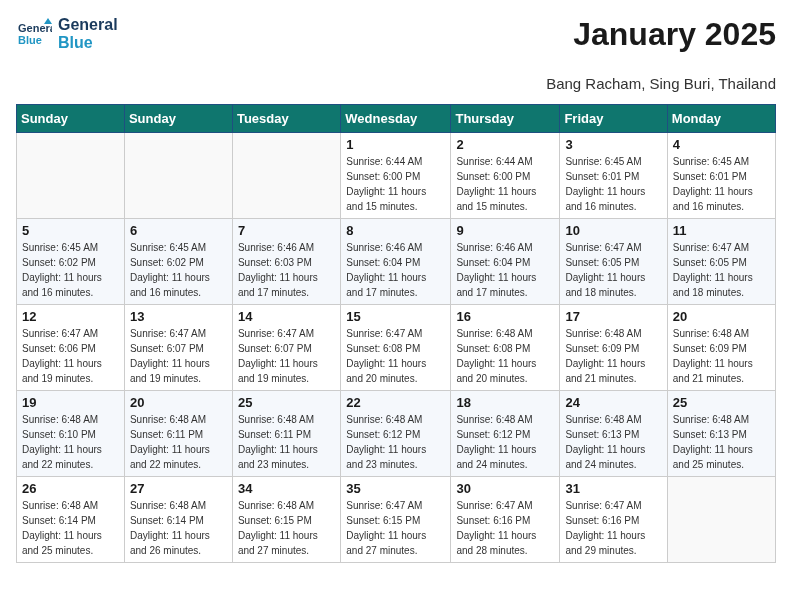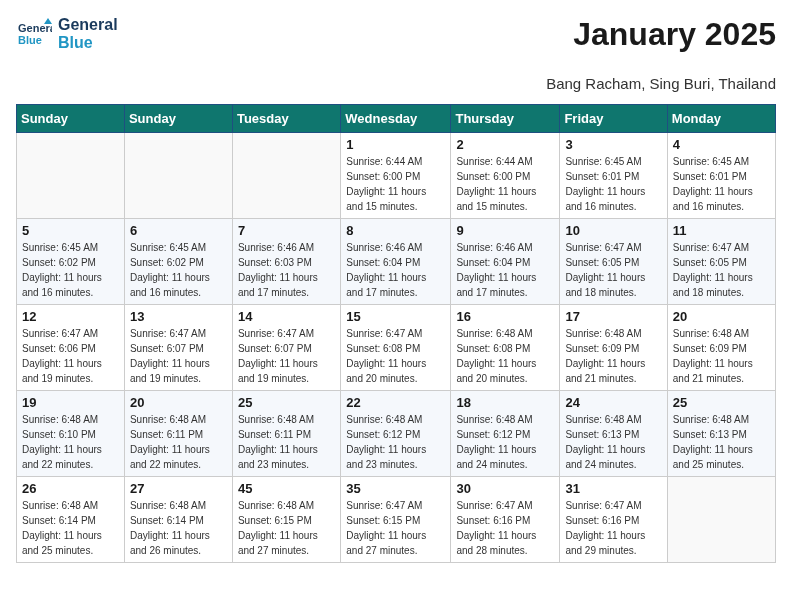--- a/index.html
+++ b/index.html
@@ -231,21 +231,21 @@
       <tr>
         <td>
           <div class="day-num">26</div>
           <div class="day-info">Sunrise: 6:48 AM<br>Sunset: 6:14 PM<br>Daylight: 11 hours and 25 minutes.</div>
         </td>
         <td>
           <div class="day-num">27</div>
           <div class="day-info">Sunrise: 6:48 AM<br>Sunset: 6:14 PM<br>Daylight: 11 hours and 26 minutes.</div>
         </td>
         <td>
-          <div class="day-num">45</div>
+          <div class="day-num">34</div>
           <div class="day-info">Sunrise: 6:48 AM<br>Sunset: 6:15 PM<br>Daylight: 11 hours and 27 minutes.</div>
         </td>
         <td>
           <div class="day-num">35</div>
           <div class="day-info">Sunrise: 6:47 AM<br>Sunset: 6:15 PM<br>Daylight: 11 hours and 27 minutes.</div>
         </td>
         <td>
           <div class="day-num">30</div>
           <div class="day-info">Sunrise: 6:47 AM<br>Sunset: 6:16 PM<br>Daylight: 11 hours and 28 minutes.</div>
         </td>

